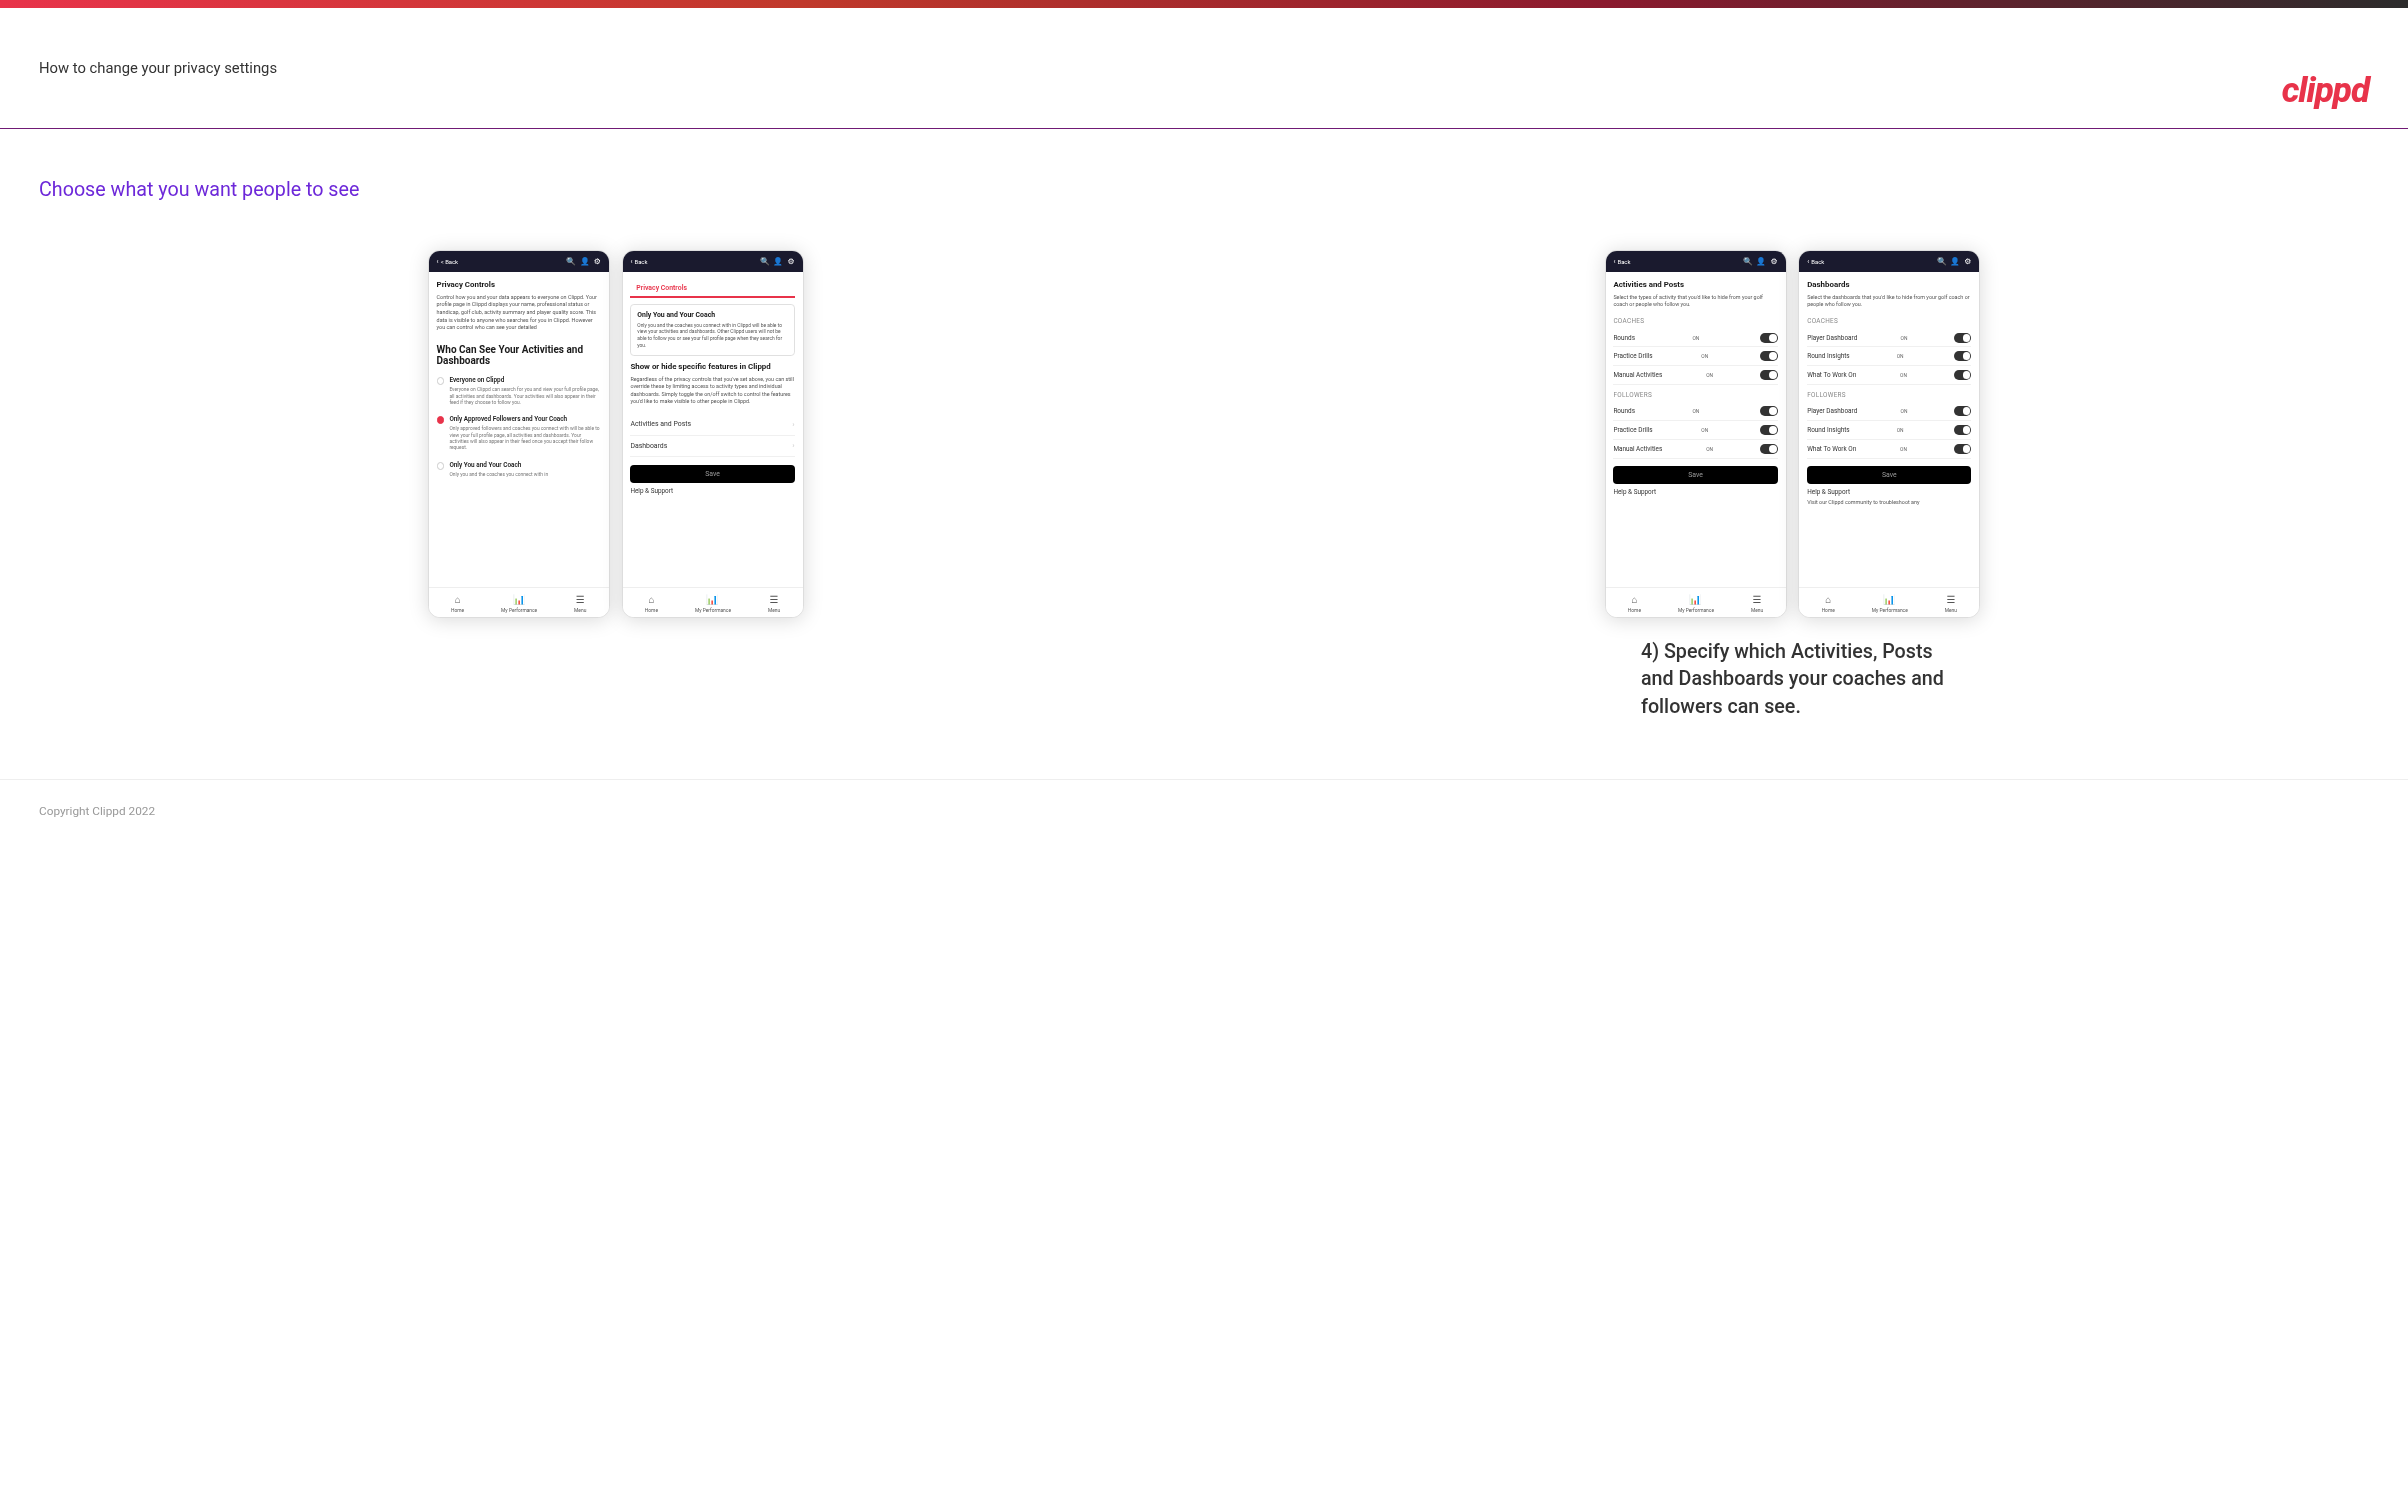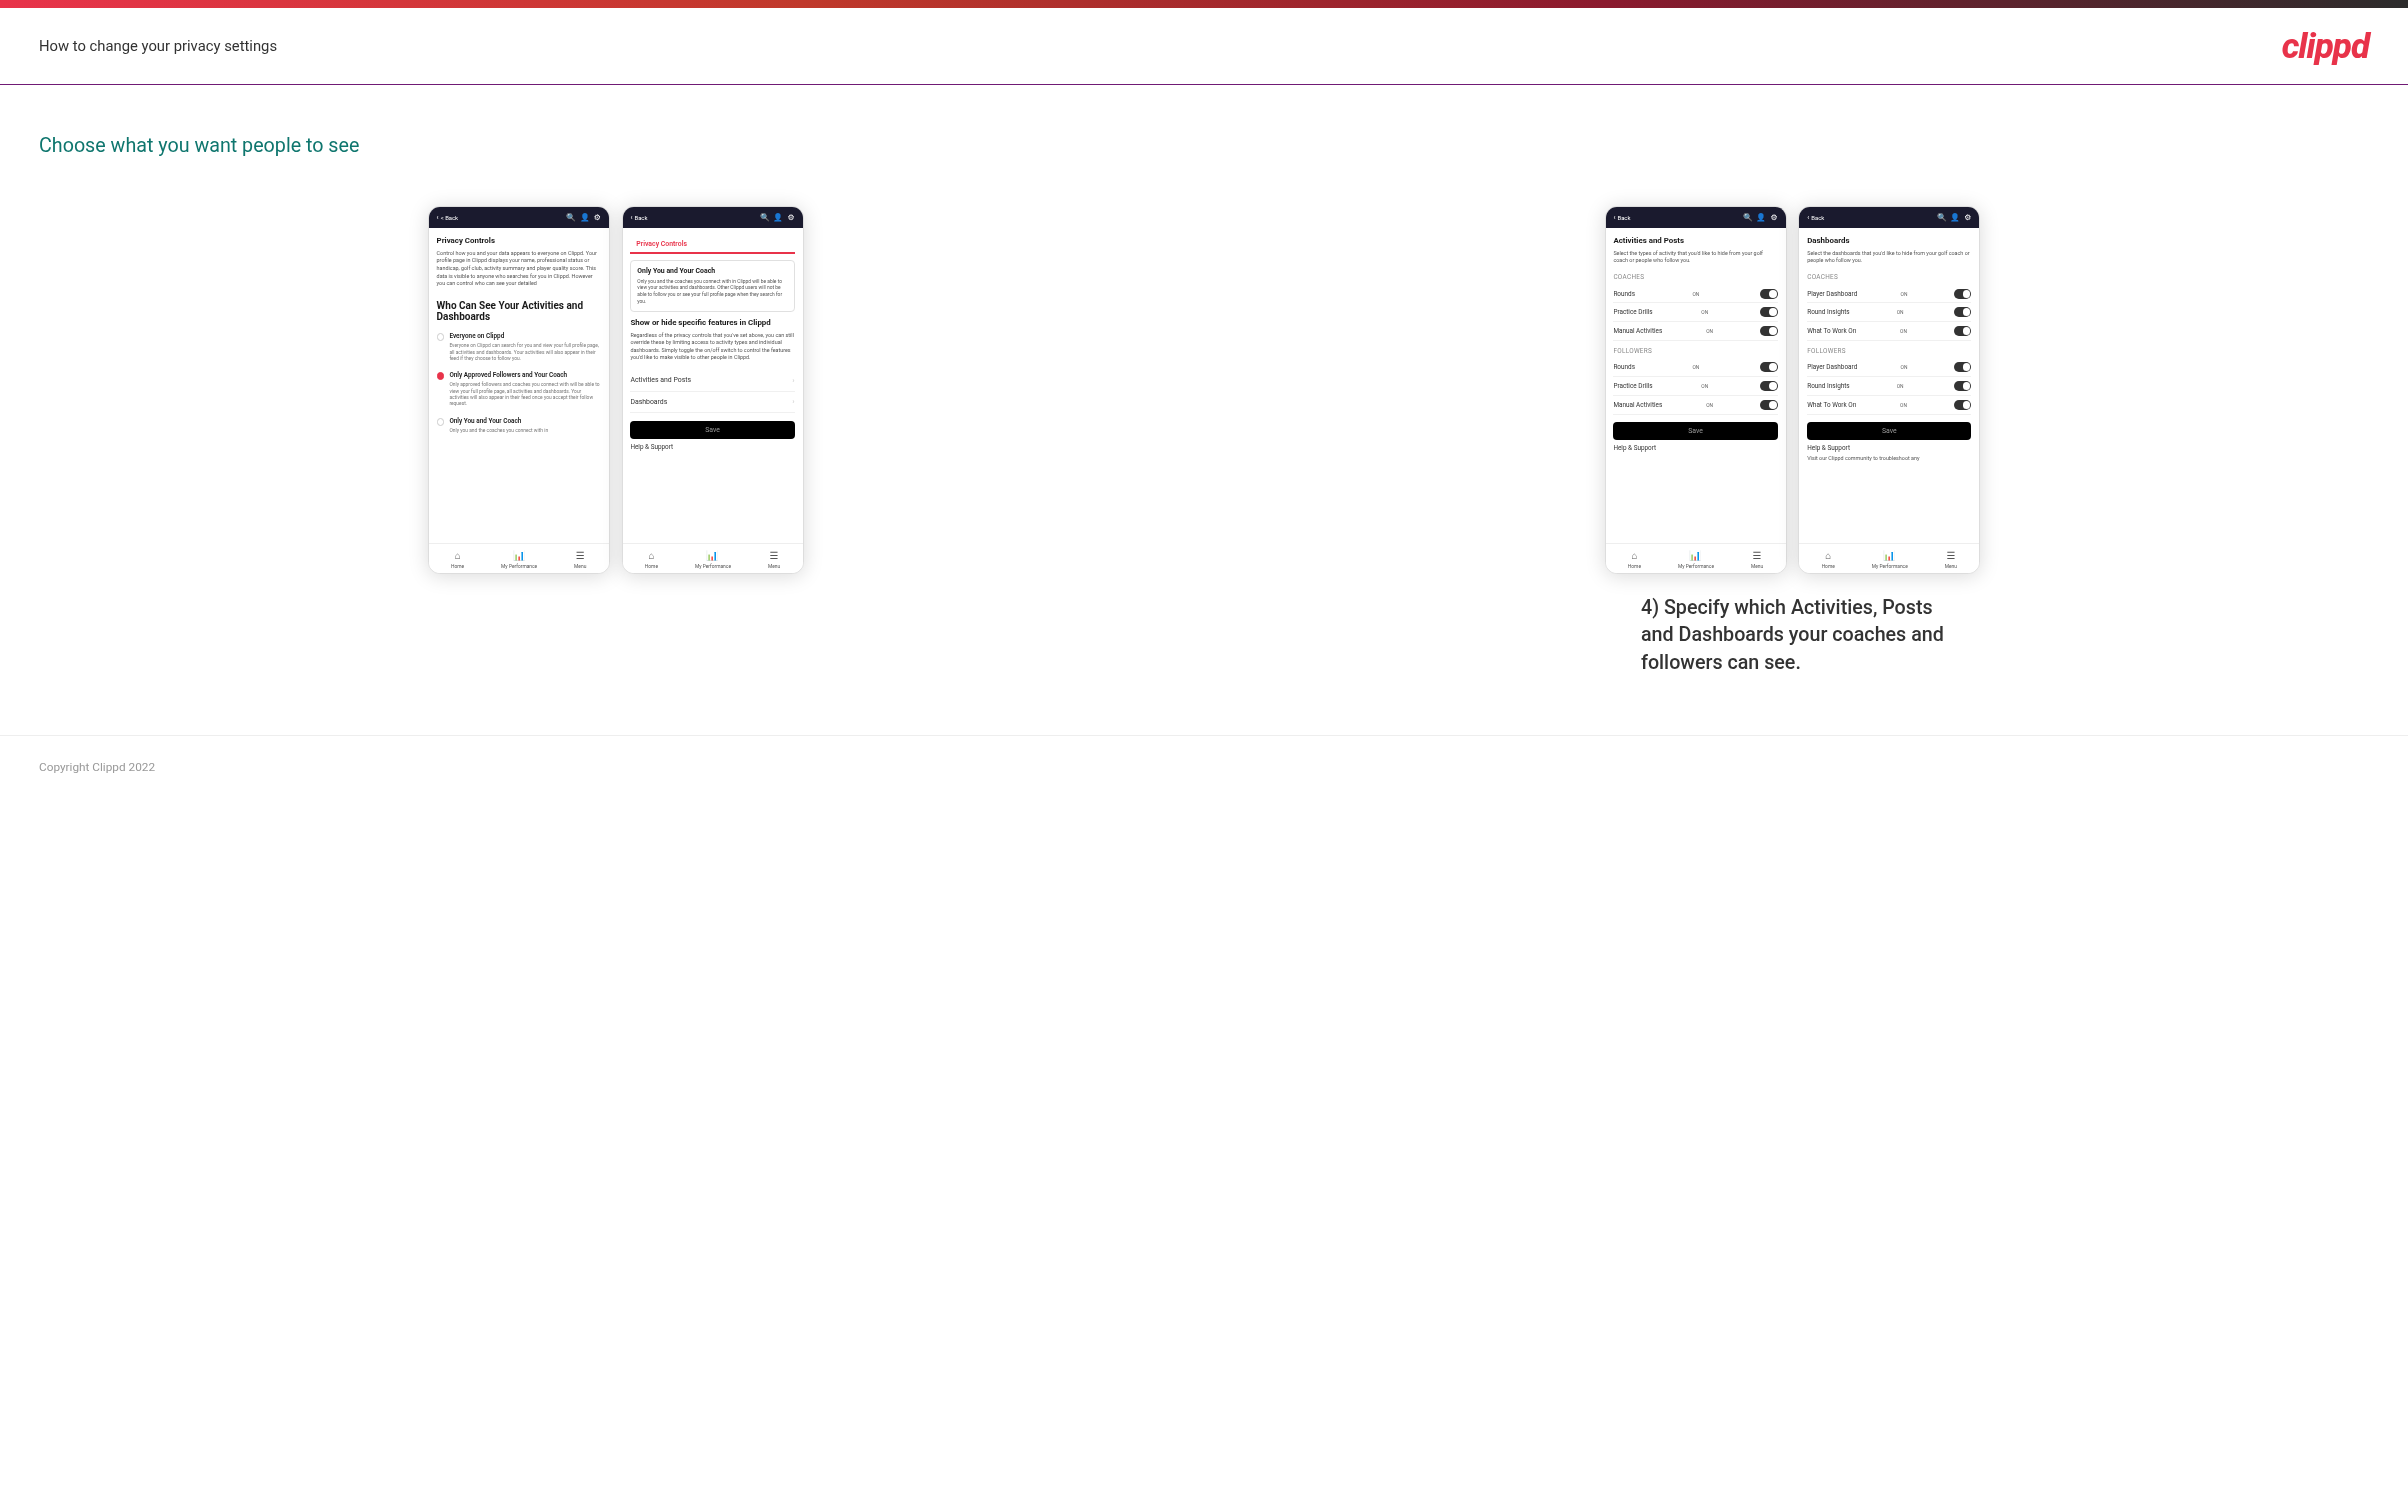--- a/index.html
+++ b/index.html
@@ -29,37 +29,38 @@
       font-size: 14.8px;
       color: #333;
     }
 
     .logo {
       font-size: 35px;
       font-weight: 800;
       color: #e8334a;
       letter-spacing: -1px;
       font-style: italic;
+      margin-top: 44px;
     }
 
     
     .main {
       padding: 49px 39px 59px;
     }
 
     .page-title {
       font-size: 29.6px;
       font-weight: 800;
       color: #1a1a1a;
       margin-bottom: 7.9px;
     }
 
     .page-subtitle {
       font-size: 19.7px;
-      color: #0f766e;
+      color: #6d28d9;
       margin-bottom: 49px;
     }
 
     
     .screenshots-row {
       display: flex;
       gap: 23.6px;
       justify-content: center;
       align-items: flex-start;
     }

